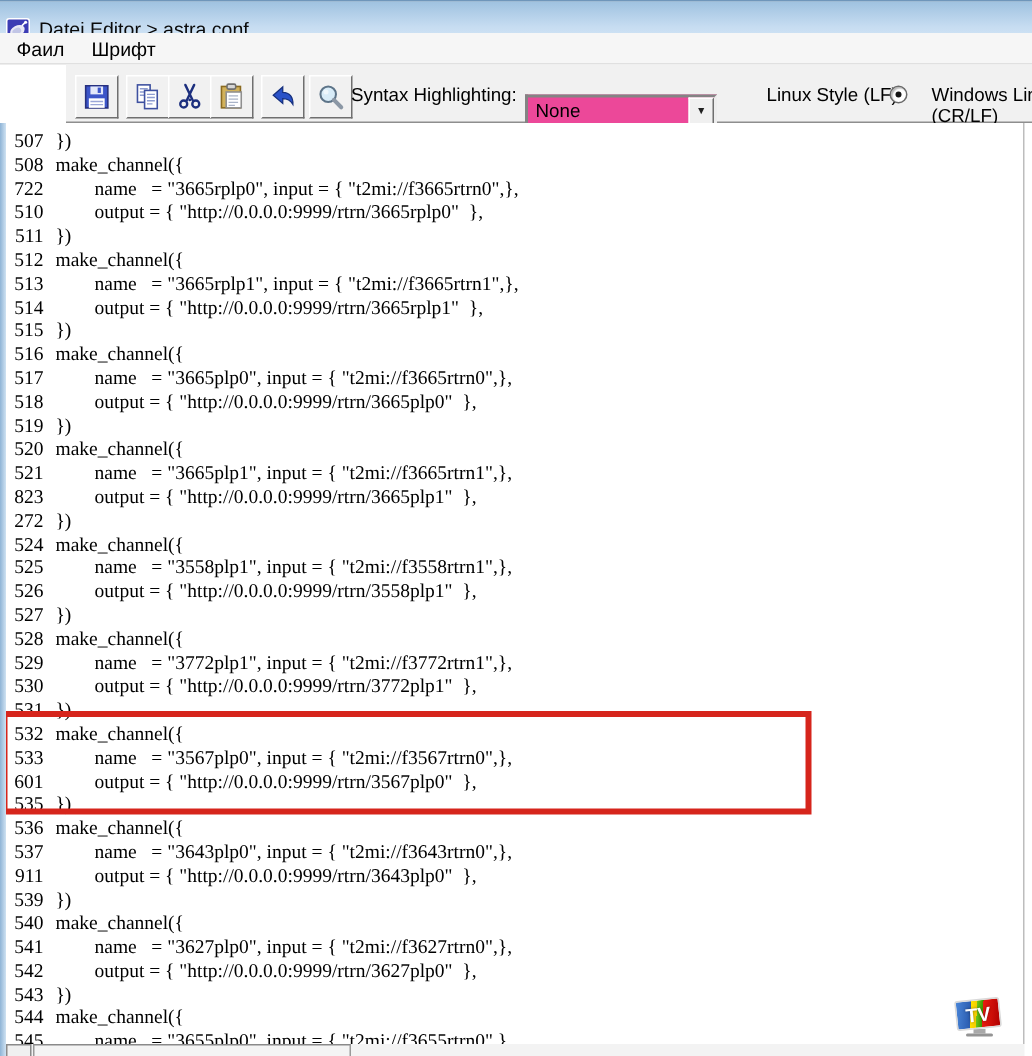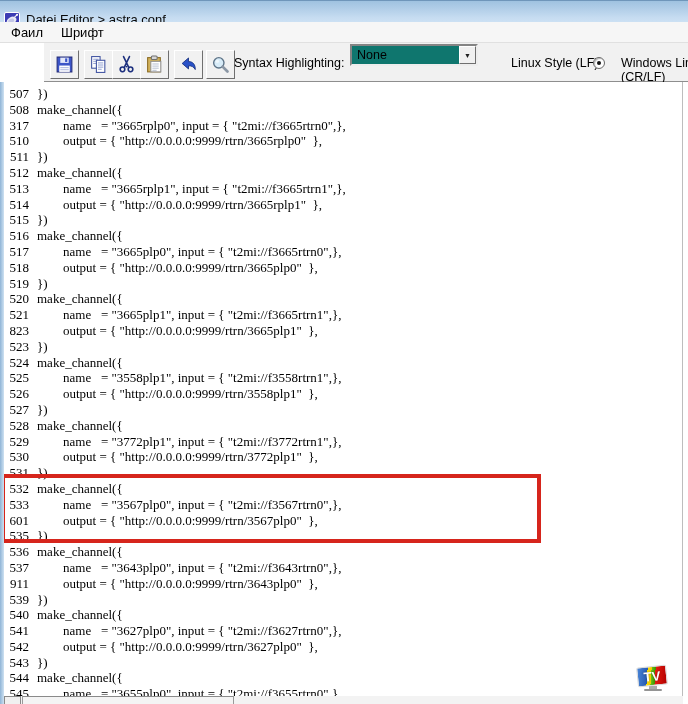--- a/index.html
+++ b/index.html
@@ -30,22 +30,22 @@
     background:#f1f1f1; border-bottom:1px solid #8e8e8e;margin-left:44px;
   }
   .tb-btn {
     position:absolute; top:7px; width:29px; height:29px;
     background:#f1f1f1; border:1px solid; border-color:#ffffff #6f6f6f #6f6f6f #ffffff;
     display:flex; align-items:center; justify-content:center; padding:0;
   }
   .tb-btn svg { width:19px; height:19px; }
   .syntax-label { position:absolute; left:190px; top:13px; font-size:12.5px; }
   .syntax-select {
-    position:absolute; left:306px; top:1px; width:128px; height:22px;
-    background:#0f766e; border:2px solid; border-color:#848484 #ededed #ededed #848484;
+    position:absolute; left:306px; top:20px; width:128px; height:22px;
+    background:#ec4899; border:2px solid; border-color:#848484 #ededed #ededed #848484;
     font-size:12.5px;
   }
   .syntax-value { position:absolute; left:5px; top:2px; }
   .dd-btn {
     position:absolute; right:0; top:0; width:17px; height:18px;
     background:#f0f0f0; border:1px solid; border-color:#ffffff #6f6f6f #6f6f6f #ffffff;
     font-size:7px; color:#202020; display:flex; align-items:center; justify-content:center;
   }
   .radio-label { position:absolute; top:13px; font-size:12.5px; }
   .radio-linux-label { left:467px; }
@@ -186,35 +186,35 @@
   </span>
   <span class="radio-label radio-windows-label">Windows Linux (CR/LF)</span>
 </div>
 
 <div class="left-strip"></div>
 
 <div class="editor">
   <div class="highlight-box" style="top: 392px; height: 69px; border-color: rgb(214, 37, 28);"></div>
 <div class="row"><span class="ln">507</span><span>})</span></div>
     <div class="row"><span class="ln">508</span><span>make_channel({</span></div>
-    <div class="row"><span class="ln">317</span><span>        name   = "3665rplp0", input = { "t2mi://f3665rtrn0",},</span></div>
+    <div class="row"><span class="ln">722</span><span>        name   = "3665rplp0", input = { "t2mi://f3665rtrn0",},</span></div>
     <div class="row"><span class="ln">510</span><span>        output = { "http://0.0.0.0:9999/rtrn/3665rplp0"  },</span></div>
     <div class="row"><span class="ln">511</span><span>})</span></div>
     <div class="row"><span class="ln">512</span><span>make_channel({</span></div>
     <div class="row"><span class="ln">513</span><span>        name   = "3665rplp1", input = { "t2mi://f3665rtrn1",},</span></div>
     <div class="row"><span class="ln">514</span><span>        output = { "http://0.0.0.0:9999/rtrn/3665rplp1"  },</span></div>
     <div class="row"><span class="ln">515</span><span>})</span></div>
     <div class="row"><span class="ln">516</span><span>make_channel({</span></div>
     <div class="row"><span class="ln">517</span><span>        name   = "3665plp0", input = { "t2mi://f3665rtrn0",},</span></div>
     <div class="row"><span class="ln">518</span><span>        output = { "http://0.0.0.0:9999/rtrn/3665plp0"  },</span></div>
     <div class="row"><span class="ln">519</span><span>})</span></div>
     <div class="row"><span class="ln">520</span><span>make_channel({</span></div>
     <div class="row"><span class="ln">521</span><span>        name   = "3665plp1", input = { "t2mi://f3665rtrn1",},</span></div>
     <div class="row"><span class="ln">823</span><span>        output = { "http://0.0.0.0:9999/rtrn/3665plp1"  },</span></div>
-    <div class="row"><span class="ln">523</span><span>})</span></div>
+    <div class="row"><span class="ln">272</span><span>})</span></div>
     <div class="row"><span class="ln">524</span><span>make_channel({</span></div>
     <div class="row"><span class="ln">525</span><span>        name   = "3558plp1", input = { "t2mi://f3558rtrn1",},</span></div>
     <div class="row"><span class="ln">526</span><span>        output = { "http://0.0.0.0:9999/rtrn/3558plp1"  },</span></div>
     <div class="row"><span class="ln">527</span><span>})</span></div>
     <div class="row"><span class="ln">528</span><span>make_channel({</span></div>
     <div class="row"><span class="ln">529</span><span>        name   = "3772plp1", input = { "t2mi://f3772rtrn1",},</span></div>
     <div class="row"><span class="ln">530</span><span>        output = { "http://0.0.0.0:9999/rtrn/3772plp1"  },</span></div>
     <div class="row"><span class="ln">531</span><span>})</span></div>
     <div class="row"><span class="ln">532</span><span>make_channel({</span></div>
     <div class="row"><span class="ln">533</span><span>        name   = "3567plp0", input = { "t2mi://f3567rtrn0",},</span></div>

